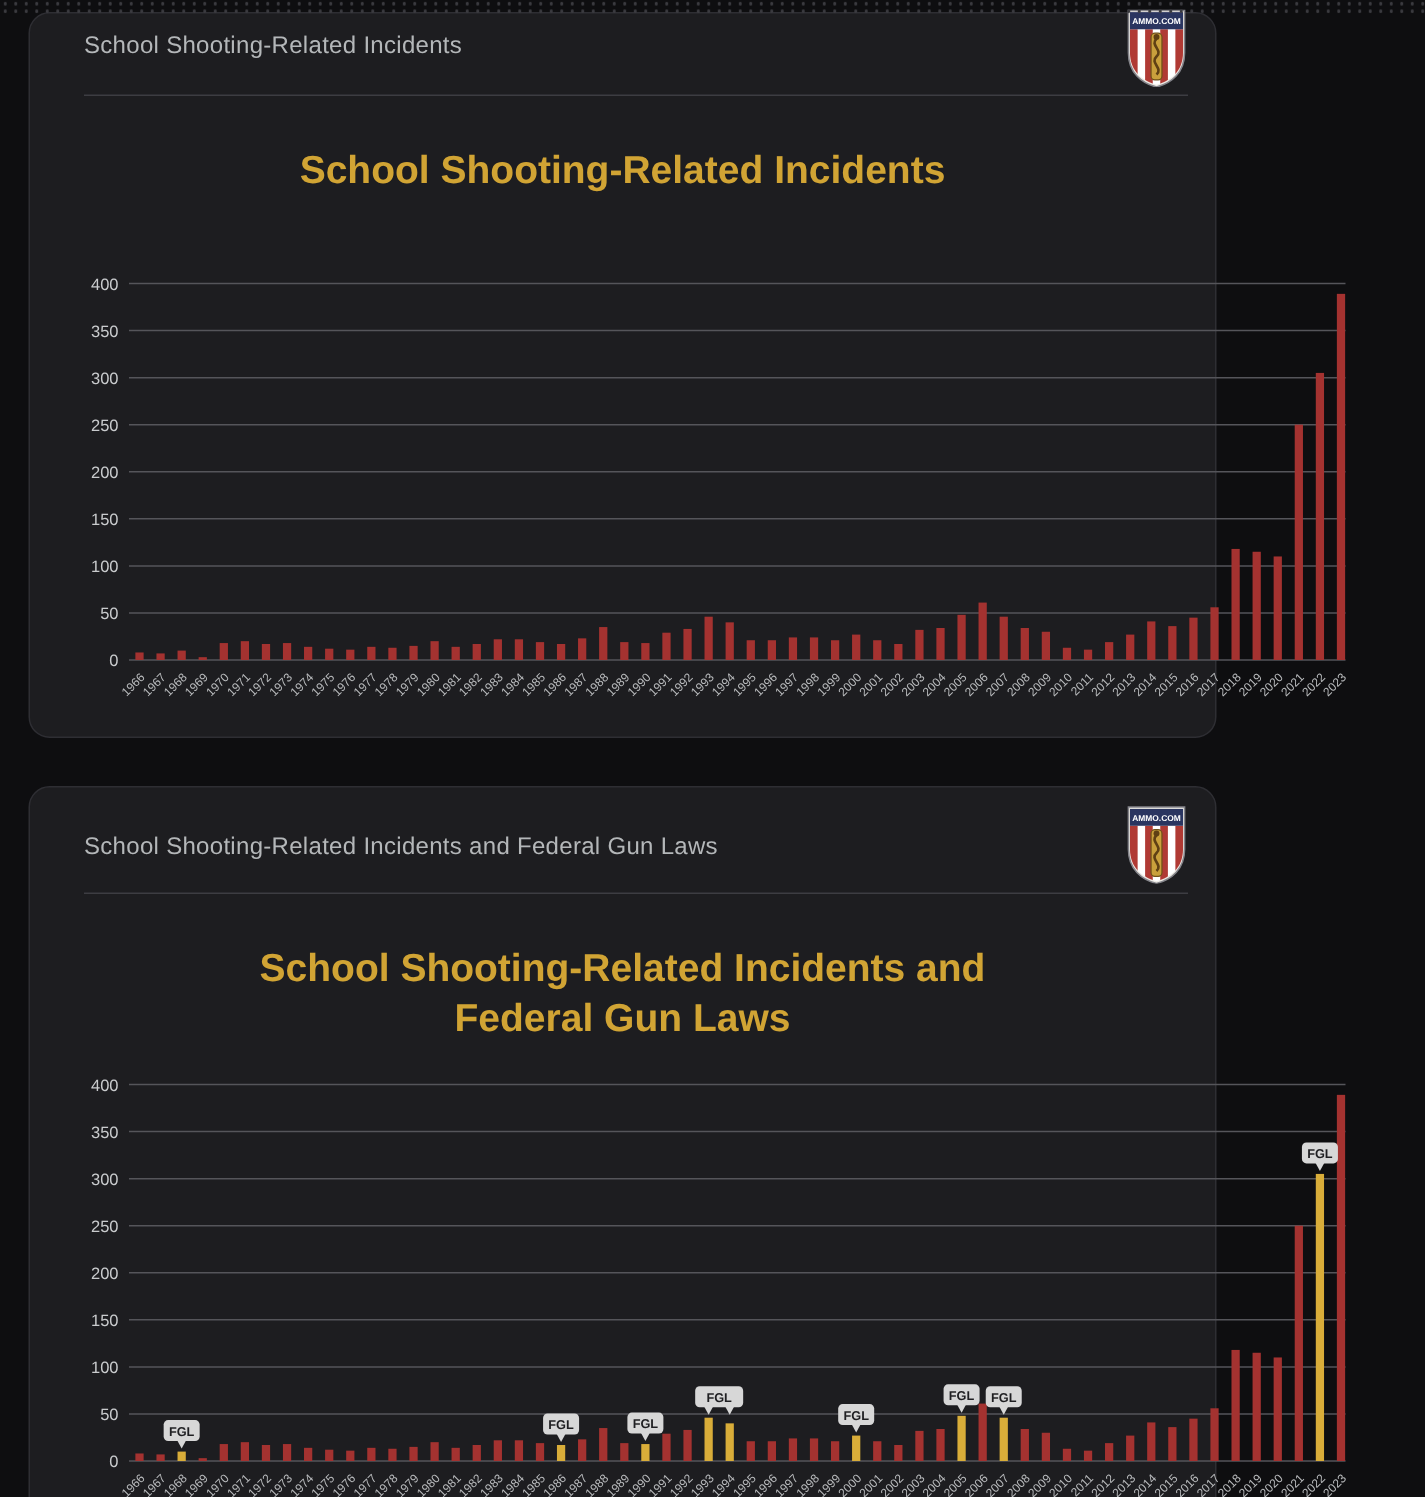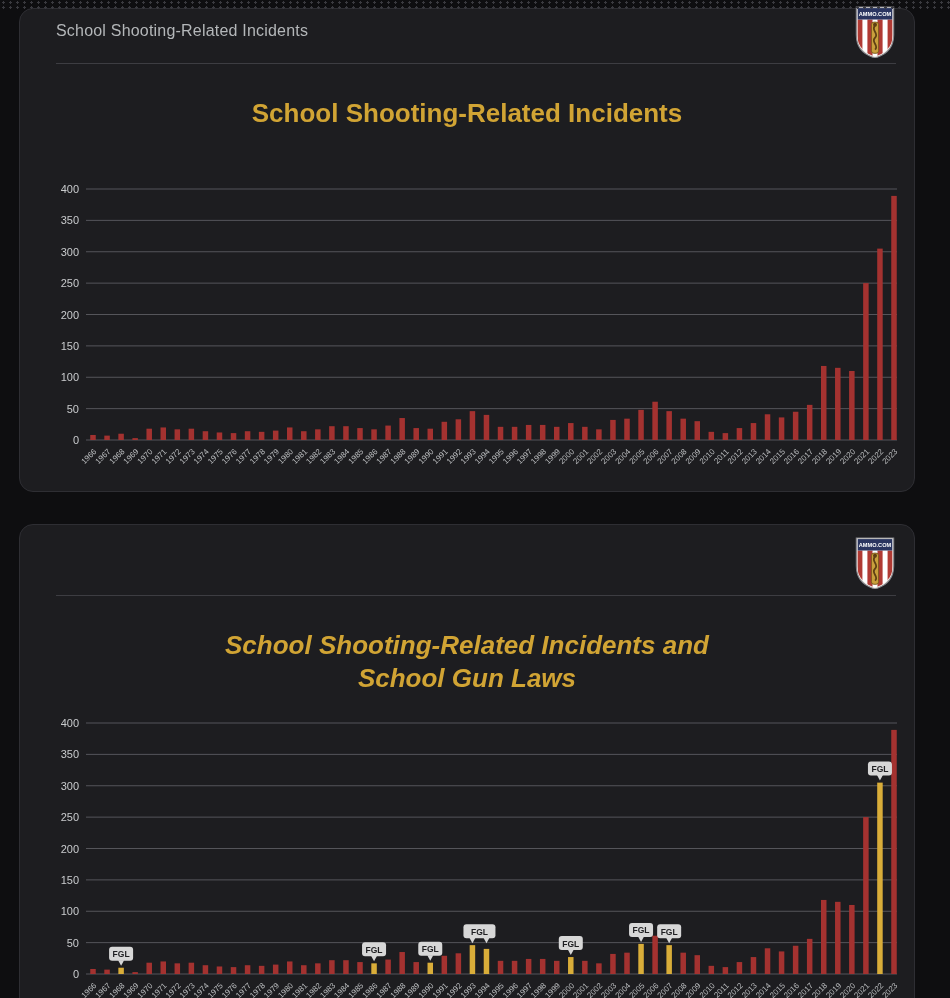--- a/index.html
+++ b/index.html
@@ -7,21 +7,21 @@
     width:950px;height:998px;overflow:hidden;position:relative;
     background:#0e0e10;
     font-family:"Liberation Sans", sans-serif;
   }
   .top-dots{
     position:absolute;top:0;left:0;width:100%;height:9px;z-index:6;
     background-image:radial-gradient(circle,#3a3a3f 1px,transparent 1.3px);
     background-size:7px 5px;
   }
   .card{
-    position:absolute;left:19px;width:896px;
+    position:absolute;left:19px;width:792px;
     background:#1d1d20;border:1px solid #2e2e33;border-radius:14px;
     box-sizing:border-box;
   }
   .card.first{top:8px;height:484px;}
   .card.second{top:524px;height:502px;}
   .card-header-title{
     position:absolute;left:36px;
     color:#b4b7b9;font-size:16px;letter-spacing:.2px;
   }
   .first .card-header-title{top:13px;}
@@ -31,21 +31,21 @@
   .second .divider{top:70px;}
   .logo{position:absolute;right:18px;width:42px;height:52px;}
   .first .logo{top:-3px;}
   .second .logo{top:12px;}
   .logo svg{width:100%;height:100%;display:block;}
   .chart-title{
     position:absolute;left:0;right:0;margin:0;text-align:center;
     color:#d1a434;font-size:26px;font-weight:bold;line-height:33px;
   }
   .first .chart-title{top:88px;}
-  .second .chart-title{top:104px;font-style:italic;}
+  .second .chart-title{top:104px;}
   .chart{position:absolute;left:21px;width:875px;height:302px;}
   .first .chart{top:170px;}
   .second .chart{top:188px;}
   .chart text{font-family:"Liberation Sans", sans-serif;}
 </style>
 </head>
 <body>
 
 <div class="top-dots"></div>
 
@@ -216,20 +216,21 @@
         <text x="800.7894736842105" y="273" text-anchor="end" font-size="8" fill="#b9bbbd" transform="rotate(-45 800.7894736842105 273)">2019</text>
         <text x="814.8421052631579" y="273" text-anchor="end" font-size="8" fill="#b9bbbd" transform="rotate(-45 814.8421052631579 273)">2020</text>
         <text x="828.8947368421052" y="273" text-anchor="end" font-size="8" fill="#b9bbbd" transform="rotate(-45 828.8947368421052 273)">2021</text>
         <text x="842.9473684210526" y="273" text-anchor="end" font-size="8" fill="#b9bbbd" transform="rotate(-45 842.9473684210526 273)">2022</text>
         <text x="857" y="273" text-anchor="end" font-size="8" fill="#b9bbbd" transform="rotate(-45 857 273)">2023</text>
       </g>
     </svg>
 </section>
 
 <section class="card second">
+  <span class="card-header-title">School Shooting-Related Incidents and Federal Gun Laws</span>
   <span class="logo">
     <svg viewBox="0 0 40 50">
       <defs>
           <clipPath id="shieldB">
             <path d="M3,2 H37 V28 C37,40 29,46 20,48.5 C11,46 3,40 3,28 Z"></path>
           </clipPath>
         </defs>
       <path d="M2,1 H38 V28 C38,41 29.5,47.5 20,50 C10.5,47.5 2,41 2,28 Z" fill="#eceae4"></path>
       <g clip-path="url(#shieldB)">
         <rect x="3" y="2" width="34" height="47" fill="#ffffff"></rect>
@@ -242,21 +243,21 @@
         <rect x="16.5" y="15.5" width="7" height="30" rx="2.5" fill="#c9a03c" stroke="#6e5118" stroke-width="0.8"></rect>
         <circle cx="20" cy="18" r="1.9" fill="#5f4014"></circle>
         <path d="M20,19 C15.5,23 24.5,26.5 20,30.5 C15.5,34.5 24.5,38 20,42" stroke="#5f4014" stroke-width="1.7" fill="none"></path>
       </g>
       <path d="M2,1 H38 V28 C38,41 29.5,47.5 20,50 C10.5,47.5 2,41 2,28 Z" fill="none" stroke="#84848a" stroke-width="1"></path>
     </svg>
   </span>
   <div class="divider"></div>
   <h2 class="chart-title">
     <span style="display:block">School Shooting-Related Incidents and</span>
-    <span style="display:block">School Gun Laws</span>
+    <span style="display:block">Federal Gun Laws</span>
   </h2>
   <svg class="chart" id="chart1" viewBox="0 0 875 302">
       <g>
         <line x1="45" x2="856" y1="261" y2="261" stroke="#55555a" stroke-width="1"></line>
         <line x1="45" x2="856" y1="229.625" y2="229.625" stroke="#55555a" stroke-width="1"></line>
         <line x1="45" x2="856" y1="198.25" y2="198.25" stroke="#55555a" stroke-width="1"></line>
         <line x1="45" x2="856" y1="166.875" y2="166.875" stroke="#55555a" stroke-width="1"></line>
         <line x1="45" x2="856" y1="135.5" y2="135.5" stroke="#55555a" stroke-width="1"></line>
         <line x1="45" x2="856" y1="104.125" y2="104.125" stroke="#55555a" stroke-width="1"></line>
         <line x1="45" x2="856" y1="72.75" y2="72.75" stroke="#55555a" stroke-width="1"></line>

